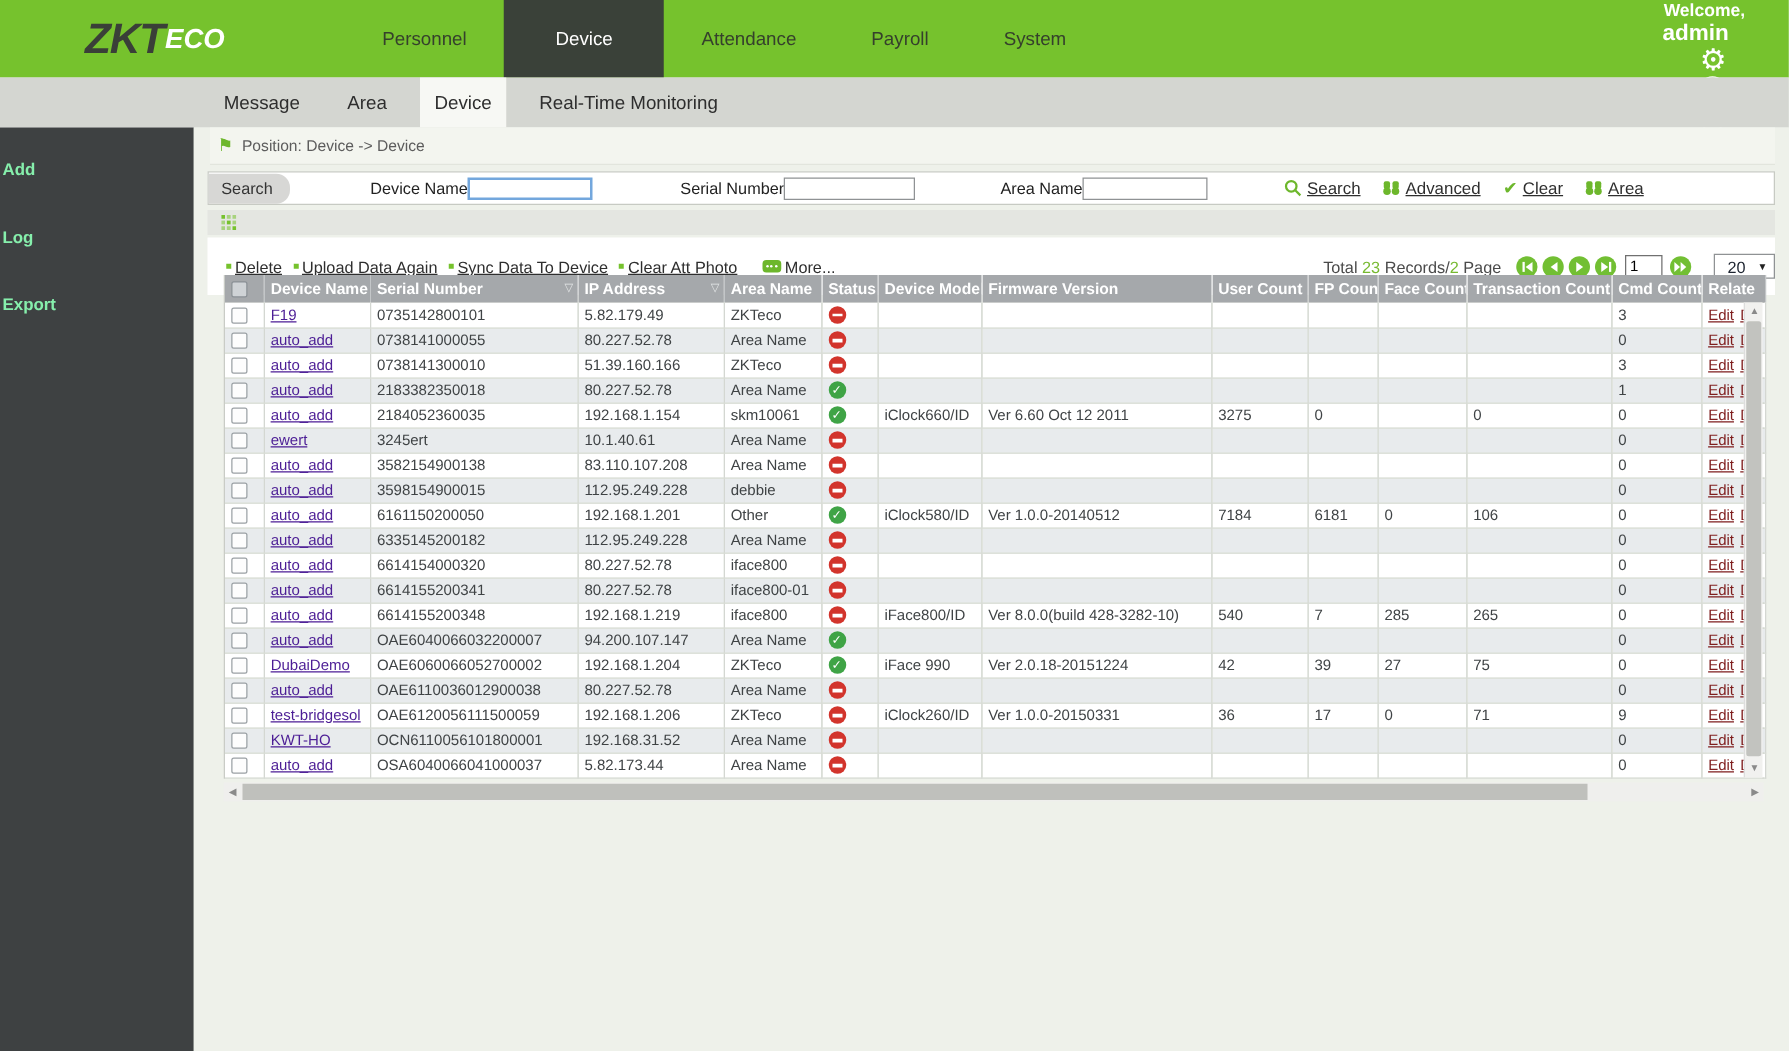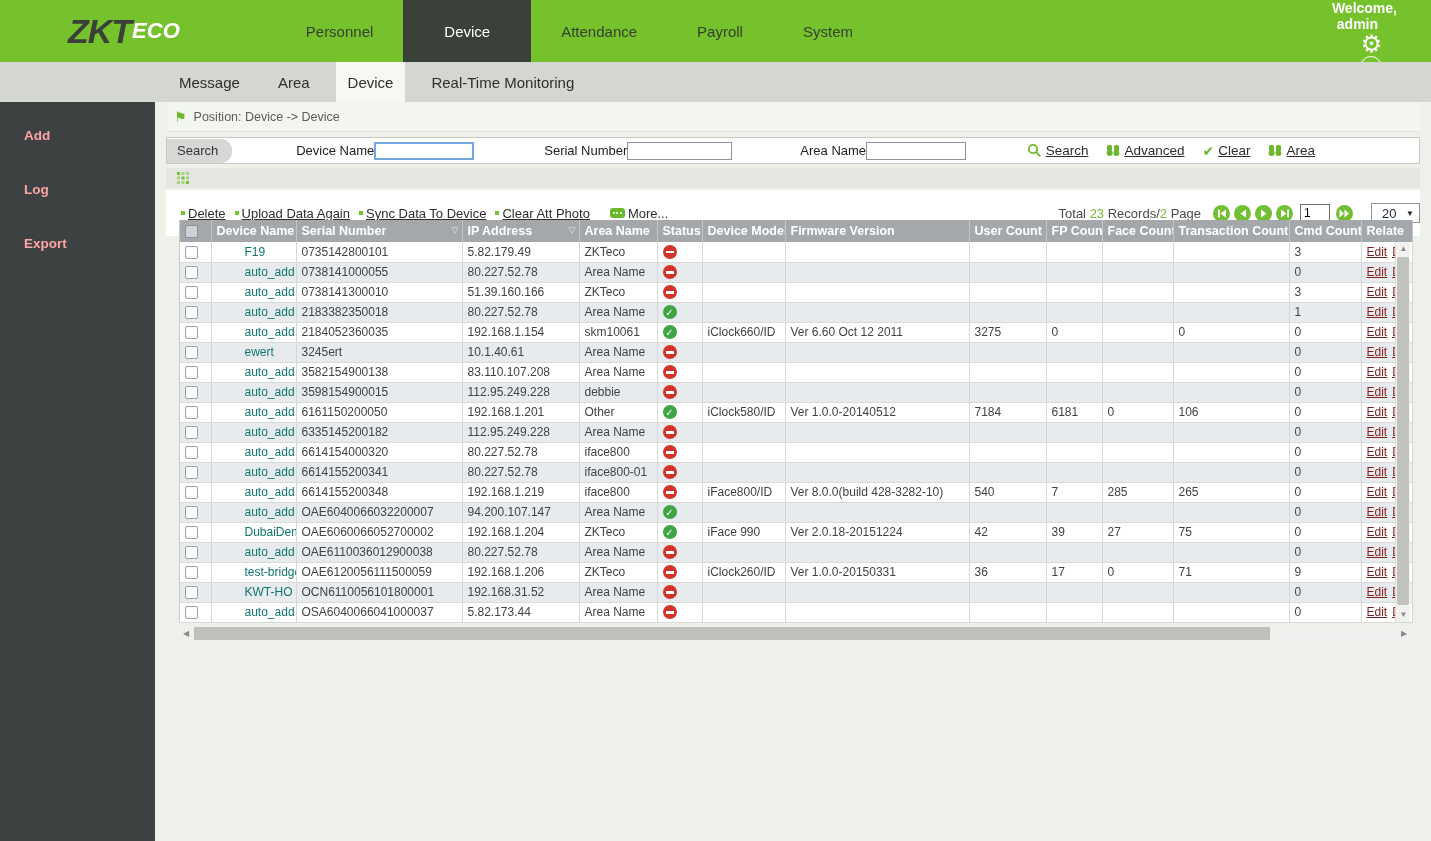--- a/index.html
+++ b/index.html
@@ -12,41 +12,41 @@
   .logo { margin-left:68px; display:flex; align-items:center; font-style:italic;
     font-weight:bold; letter-spacing:-1px; cursor:pointer; }
   .logo .zkt { color:#3a3f38; font-size:34px; }
   .logo .eco { color:#ffffff; font-size:22px; margin-left:1px; letter-spacing:0; }
   .topnav { display:flex; margin-left:96px; align-items:stretch; }
   .topnav .item { display:flex; align-items:center; padding:0 30px; font-size:15px;
     color:#35402c; cursor:pointer; }
   .topnav .item.active { background:#3a4139; color:#ffffff; padding:0 41px; }
   .top-right { margin-left:auto; display:flex; align-items:center; margin-right:20px;flex-direction:column; }
   .welcome { color:#fff; font-size:14px; font-weight:bold; margin-right:14px; }
-  .username { color:#fff; font-size:14px; font-weight:bold; margin-right:28px; }
+  .username { color:#fff; font-size:18px; font-weight:bold; margin-right:28px; }
   .tb-ico { width:24px; height:24px; margin:0 13px; color:#fff; display:flex;
     align-items:center; justify-content:center; cursor:pointer; }
   .ring { width:22px; height:22px; border:1.5px solid #fff; border-radius:50%;
     display:flex; align-items:center; justify-content:center; font-size:13px;
     color:#fff; font-weight:bold; }
   .gear-glyph { font-size:24px; line-height:1; }
 
   
   .subnav { position:absolute; left:0; top:62px; width:1431px; height:40px;
     background:#d4d6d1; display:flex; align-items:stretch; }
   .subnav .tab { display:flex; align-items:center; padding:0 12px; margin:0 7px;
     font-size:15px; color:#2e2e2e; cursor:pointer; }
   .subnav .tab:first-child { margin-left:167px; }
   .subnav .tab.active { background:#f7f8f4; }
 
   
   .sidebar { position:absolute; left:0; top:102px; width:155px; height:739px;
     background:#3e4142; }
-  .sidebar .s-item { color:#fca5a5; font-size:13.5px; font-weight:bold;
-    padding:13px 0 13px 24px; margin-top:13px; cursor:pointer; }
+  .sidebar .s-item { color:#86efac; font-size:13.5px; font-weight:bold;
+    padding:13px 0 13px 2px; margin-top:13px; cursor:pointer; }
 
   
   .main { position:absolute; left:155px; top:102px; width:1276px; height:739px;
     background:#eef1ea; }
   .breadcrumb { position:absolute; left:13px; top:0; width:1252px; height:30px;
     display:flex; align-items:center; border-bottom:1px solid #e2e5dd;
     background:#f3f5ef; font-size:12.5px; color:#5c5c5c; }
   .flag { color:#6db72c; font-size:14px; margin:0 7px 0 6px; }
 
   .search-panel { position:absolute; left:11px; top:35px; width:1254px; height:27px;
@@ -97,21 +97,21 @@
   table { border-collapse:collapse; table-layout:fixed; width:1232px; }
   th { background:#a5a8ab; color:#fff; font-size:12.5px; font-weight:bold;
     text-align:left; height:22px; padding:0 0 0 5px; border-right:1px solid #c3c6c8;
     overflow:hidden; white-space:nowrap; position:relative; }
   th .sortm { position:absolute; right:3px; top:5px; font-size:9px; color:#e3e5e6; }
   td { height:20px; font-size:12px; color:#3f4345; padding:0 0 0 5px;
     border-right:1px solid #d4d7d2; border-bottom:1px solid #d8dbd5;
     overflow:hidden; white-space:nowrap; }
   tr.alt td { background:#e8ebed; }
   tr.norm td { background:#ffffff; }
-  td a.devlink { color:#0f766e; cursor:pointer;margin-left:28px; }
+  td a.devlink { color:#4c1d95; text-decoration:underline; cursor:pointer; }
   td a.rowact { color:#7f1d1d; text-decoration:underline; cursor:pointer; margin-right:5px; }
   .cb { width:13px; height:13px; border:1px solid #9aa0a4; background:#fdfdfd;
     border-radius:2px; display:inline-block; vertical-align:middle; cursor:pointer; }
   .cb.head { background:#cfd3d6; border-color:#8a9095; }
   .status-ico { width:14px; height:14px; border-radius:50%; display:inline-flex;
     align-items:center; justify-content:center; vertical-align:middle; }
   .status-ico.on { background:#3fa446; color:#fff; font-size:10px; font-weight:bold; }
   .status-ico.off { background:#d2342c; }
   .status-ico.off i { display:block; width:8px; height:2.5px; background:#fff; }
 

